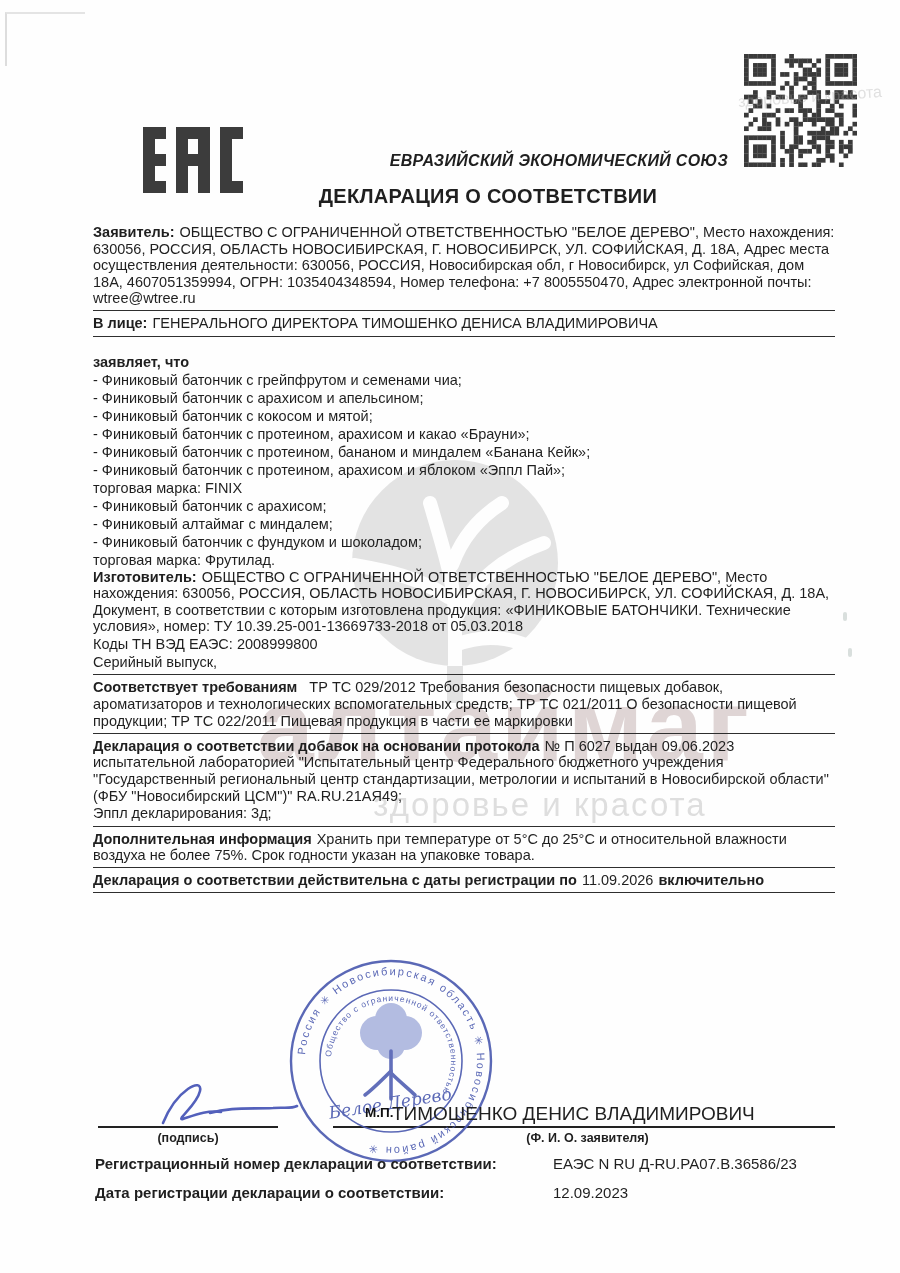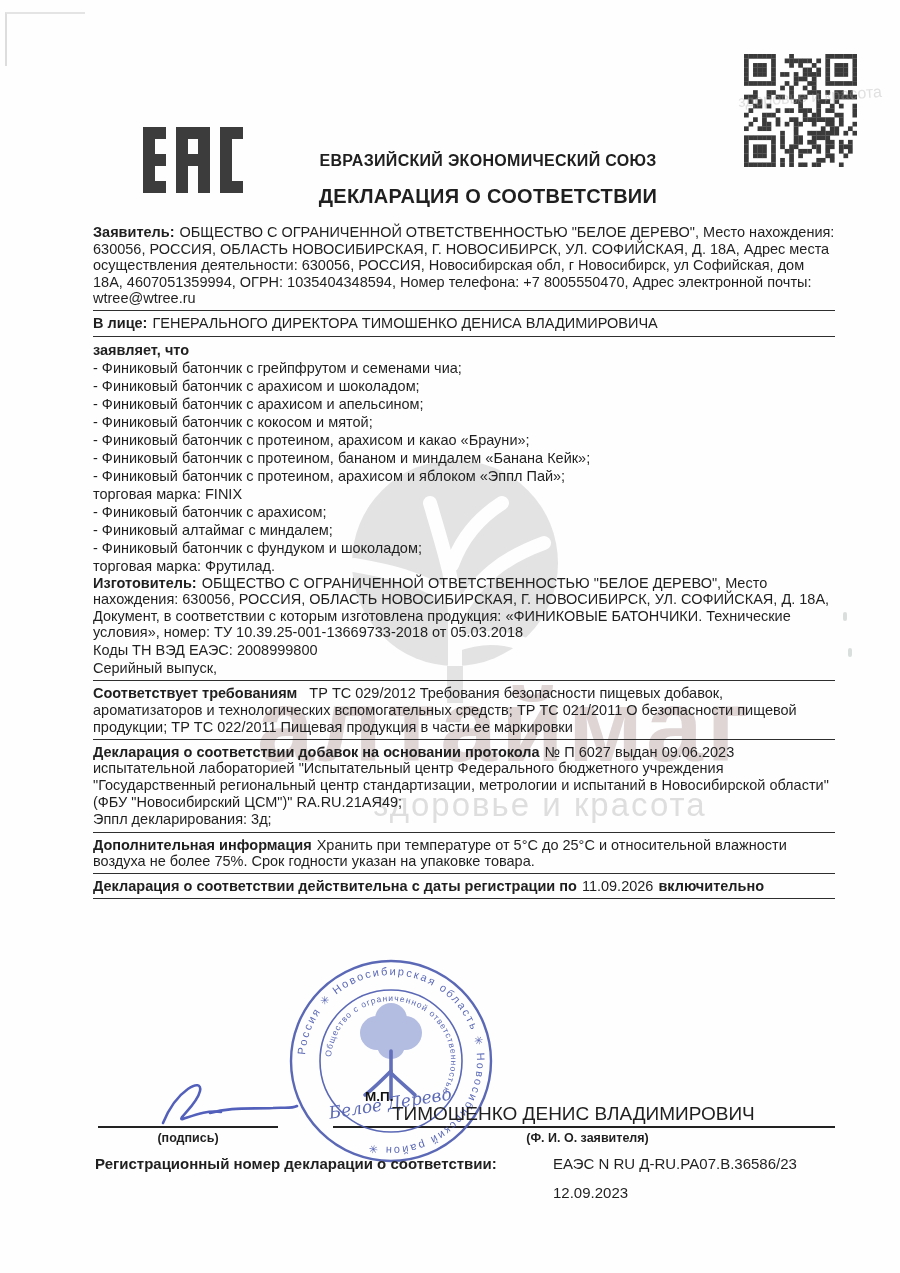--- a/index.html
+++ b/index.html
@@ -4,38 +4,38 @@
 <style>
   html,body{margin:0;padding:0;background:#ffffff;}
   .page{position:relative;width:900px;height:1273px;background:#fefefe;overflow:hidden;
         font-family:"Liberation Sans", sans-serif;color:#1f1f1f;}
   
   .scan-corner{position:absolute;left:5px;top:12px;width:78px;height:52px;
                border-left:2px solid #d6d6d6;border-top:2px solid #dedede;opacity:.8;}
   
   .eac{position:absolute;left:143px;top:127px;}
   .qr{position:absolute;left:744px;top:54px;width:113px;height:113px;}
-  .title1{position:absolute;left:248px;top:152px;width:480px;text-align:center;
-          font-weight:700;font-size:16px;letter-spacing:.3px;}
+  .title1{position:absolute;left:248px;top:152px;width:480px;text-align:right;
+          font-weight:700;font-size:16px;letter-spacing:.3px;font-style:italic;}
   .title2{position:absolute;left:248px;top:185px;width:480px;text-align:center;
           font-weight:700;font-size:20px;letter-spacing:.3px;}
   
   .wm-tree{position:absolute;left:330px;top:445px;opacity:.42;}
   .wm-brand{position:absolute;left:165px;top:668px;width:680px;text-align:center;
             font-size:102px;font-weight:700;color:rgba(196,178,178,.55);letter-spacing:4px;
             font-family:"Liberation Sans",sans-serif;pointer-events:none;}
   .wm-tagline{position:absolute;left:300px;top:786px;width:480px;text-align:center;
               font-size:33px;color:rgba(175,175,175,.40);letter-spacing:2px;}
   .wm-tagline-top{position:absolute;left:700px;top:88px;width:220px;text-align:center;
               font-size:16px;color:rgba(170,170,170,.35);transform:rotate(-4deg);}
   
   .content{position:absolute;left:93px;top:224px;width:742px;font-size:14.5px;}
   .para{margin:0;line-height:16.6px;}
   .item{margin:0;line-height:18px;}
-  .b{font-weight:700;}
+  .b{font-weight:700;margin-top:16px;}
   .lbl{font-weight:700;margin-right:5px;}
   .lbl-wide{font-weight:700;margin-right:12px;}
   .mr{margin-right:5px;}
   hr{border:none;border-top:1.8px solid #2e2e2e;margin:3.5px 0 4px 0;}
   
   .signature{position:absolute;left:155px;top:1075px;}
   .stamp{position:absolute;left:283px;top:953px;opacity:.92;}
   .mp{position:absolute;left:341px;top:1089px;font-size:13.5px;color:#111;padding-left:24px;}
   .sig-line{position:absolute;height:0;border-top:2px solid #222;}
   .sig-line-left{left:98px;top:1126px;width:180px;}
@@ -398,21 +398,20 @@
 
     <p class="para"><span class="lbl">Заявитель:</span><span>ОБЩЕСТВО С ОГРАНИЧЕННОЙ ОТВЕТСТВЕННОСТЬЮ "БЕЛОЕ ДЕРЕВО", Место нахождения: 630056, РОССИЯ, ОБЛАСТЬ НОВОСИБИРСКАЯ, Г. НОВОСИБИРСК, УЛ. СОФИЙСКАЯ, Д. 18А, Адрес места осуществления деятельности: 630056, РОССИЯ, Новосибирская обл, г Новосибирск, ул Софийская, дом 18А, 4607051359994, ОГРН: 1035404348594, Номер телефона: +7 8005550470, Адрес электронной почты: wtree@wtree.ru</span></p>
     <hr>
 
     <p class="para"><span class="lbl">В лице:</span><span>ГЕНЕРАЛЬНОГО ДИРЕКТОРА ТИМОШЕНКО ДЕНИСА ВЛАДИМИРОВИЧА</span></p>
     <hr>
 
     <div>
       <div class="item b">заявляет, что</div>
       <div class="item">- Финиковый батончик с грейпфрутом и семенами чиа;</div>
-      <div class="item">- Финиковый батончик с арахисом и шоколадом;</div>
       <div class="item">- Финиковый батончик с арахисом и апельсином;</div>
       <div class="item">- Финиковый батончик с кокосом и мятой;</div>
       <div class="item">- Финиковый батончик с протеином, арахисом и какао «Брауни»;</div>
       <div class="item">- Финиковый батончик с протеином, бананом и миндалем «Банана Кейк»;</div>
       <div class="item">- Финиковый батончик с протеином, арахисом и яблоком «Эппл Пай»;</div>
       <div class="item">торговая марка: FINIX</div>
       <div class="item">- Финиковый батончик с арахисом;</div>
       <div class="item">- Финиковый алтаймаг с миндалем;</div>
       <div class="item">- Финиковый батончик с фундуком и шоколадом;</div>
       <div class="item">торговая марка: Фрутилад.</div>
@@ -481,15 +480,16 @@
     <text x="108" y="156" text-anchor="middle" transform="rotate(-9 108 156)" font-family="DejaVu Serif, serif" font-style="italic" font-size="17" fill="#4d5cb0">Белое Дерево</text>
   </svg>
 
   <div class="mp b">М.П.</div>
   <div class="fio">ТИМОШЕНКО ДЕНИС ВЛАДИМИРОВИЧ</div>
   <div class="cap cap-sign">(подпись)</div>
   <div class="cap cap-fio">(Ф. И. О. заявителя)</div>
 
   <div class="reg-label row1">Регистрационный номер декларации о соответствии:</div>
   <div class="reg-value row1">ЕАЭС N RU Д-RU.РА07.В.36586/23</div>
+  <div class="reg-label row2">Дата регистрации декларации о соответствии:</div>
   <div class="reg-value row2">12.09.2023</div>
 
 </div>
 
 </body></html>

